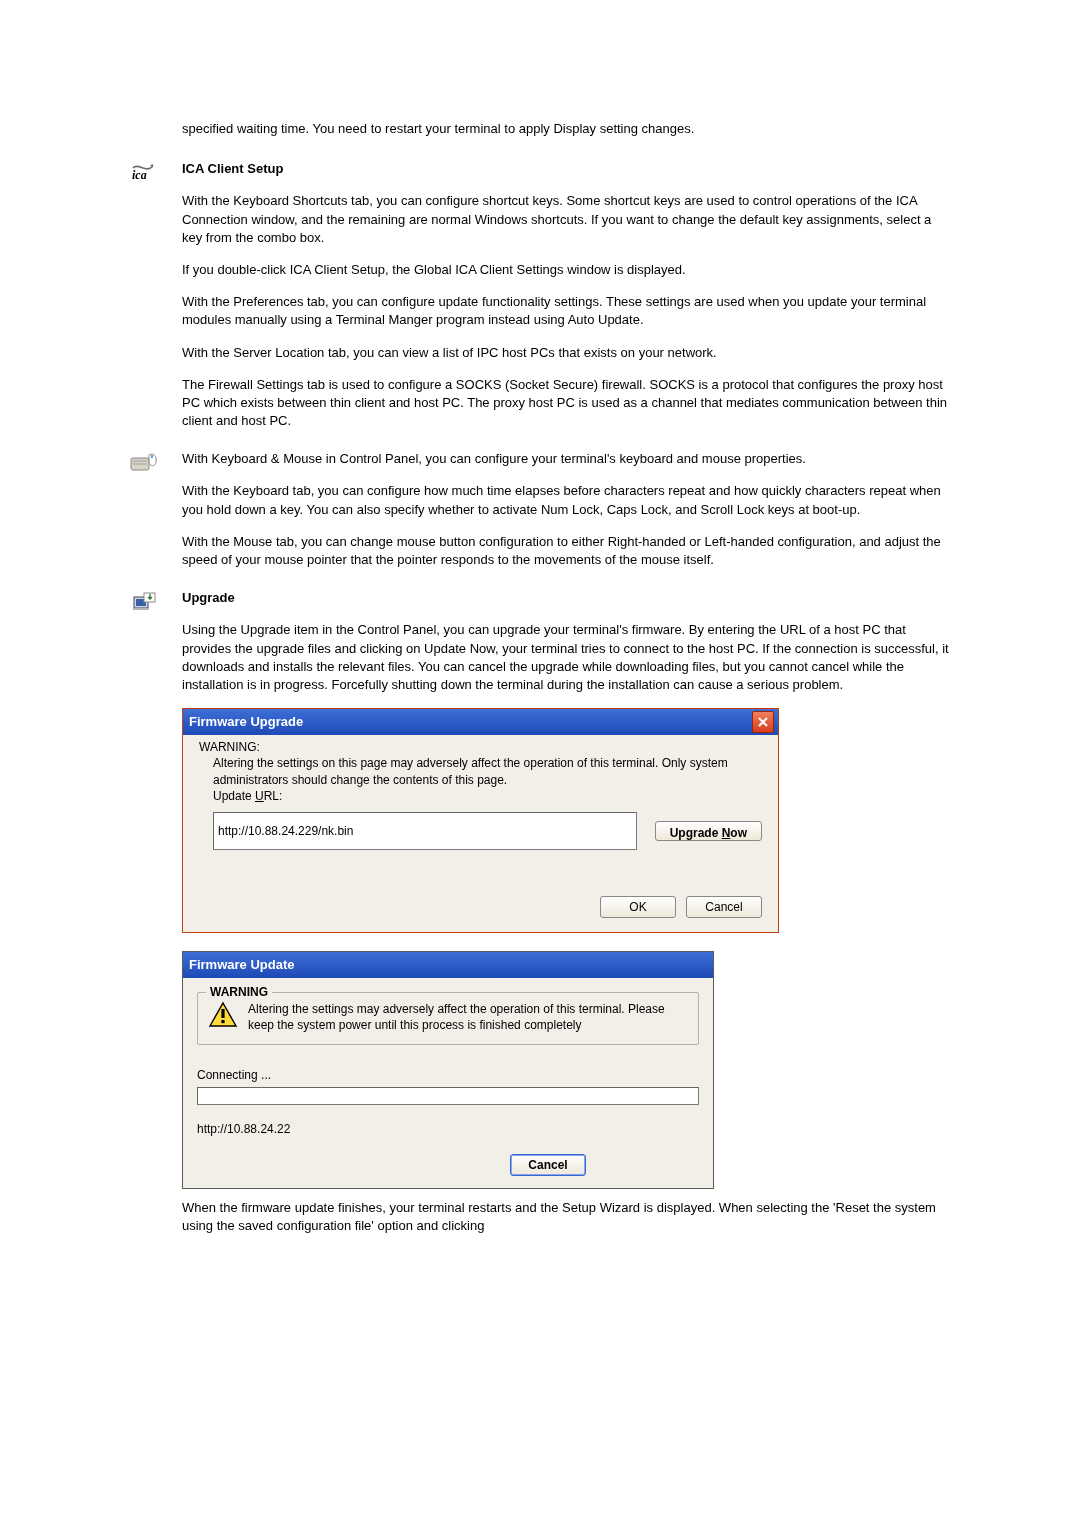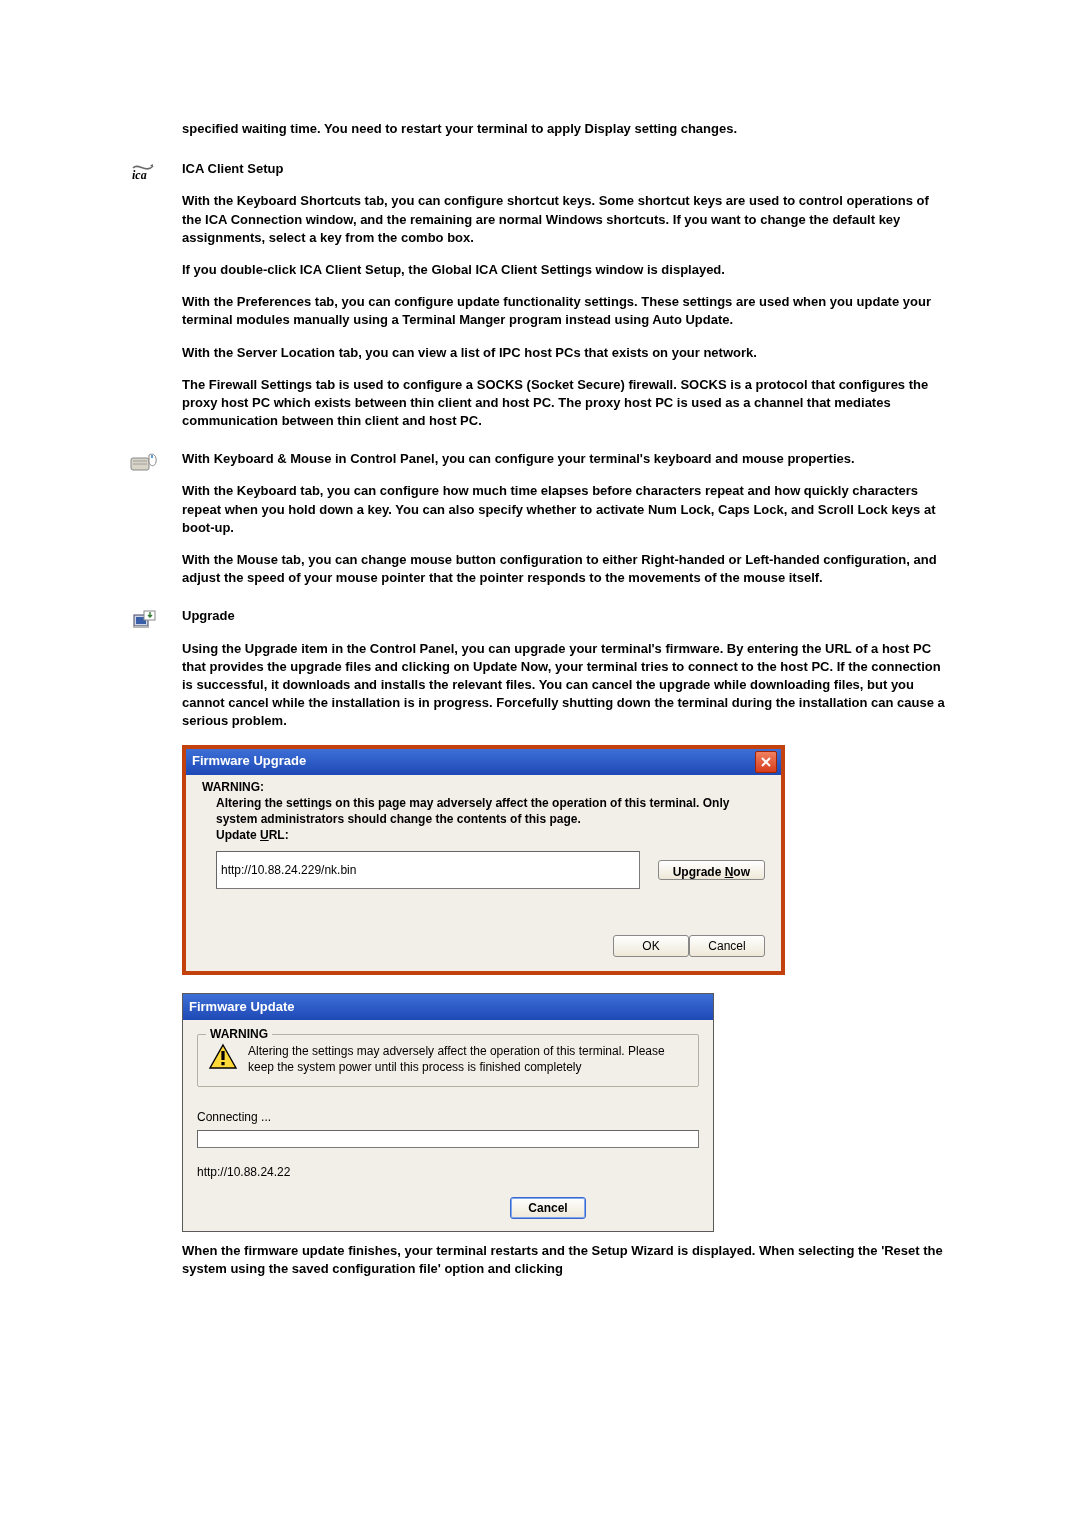--- a/index.html
+++ b/index.html
@@ -28,34 +28,33 @@
   }
   .content {
     flex: 1;
   }
   .section-title {
     font-weight: bold;
     margin: 0 0 10px 0;
   }
   .content p {
     margin: 0 0 14px 0;
-    font-weight: bold;
   }
   
   .ica-icon {
     width: 26px; height: 20px; position: relative;
   }
   .ica-icon svg { width: 26px; height: 20px; }
   .km-icon svg { width: 28px; height: 22px; }
   .upgrade-icon svg { width: 28px; height: 24px; }
   
   .dialog {
     margin-left: 0;
     margin-top: 10px;
-    border: 4px solid #c2410c;
+    border: 1px solid #c2410c;
     width: 595px;
     background: #f2efe8;
     font-family: Tahoma, Arial, sans-serif;
     font-size: 12px;
   }
   .titlebar {
     height: 26px;
     background: linear-gradient(to bottom, #3d6fd6, #1e49b6);
     color: #fff;
     display: flex;
@@ -114,20 +113,21 @@
   }
   .btn.bold { font-weight: bold; }
   .btn.small { min-width: 76px; height: 22px; line-height: 20px; }
   .btn.selected {
     border: 1px solid #3a66d0;
     box-shadow: inset 0 0 0 1px #7fa8f0;
   }
   .okcancel {
     display: flex;
     justify-content: flex-end;
+    gap: 10px;
     margin-top: 46px;
   }
   .url-label { margin-top: 14px; margin-bottom: 4px; }
   
   .dialog2 {
     width: 530px;
     border: 1px solid #5a5a5a;
     background: #f2efe8;
     margin-top: 18px;
     font-family: Tahoma, Arial, sans-serif;

